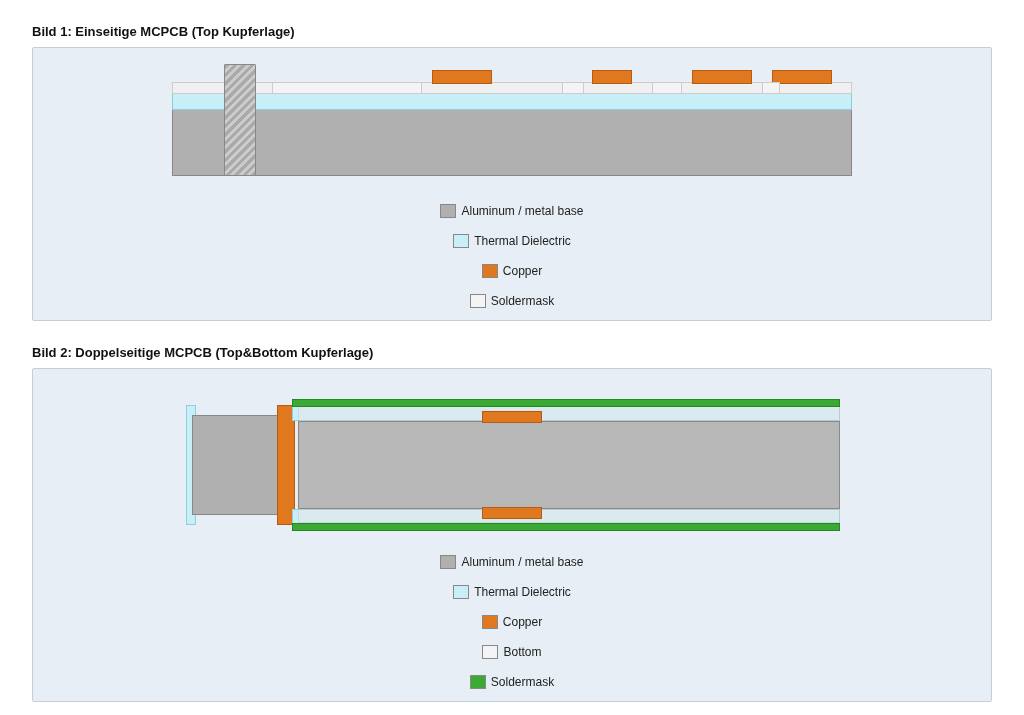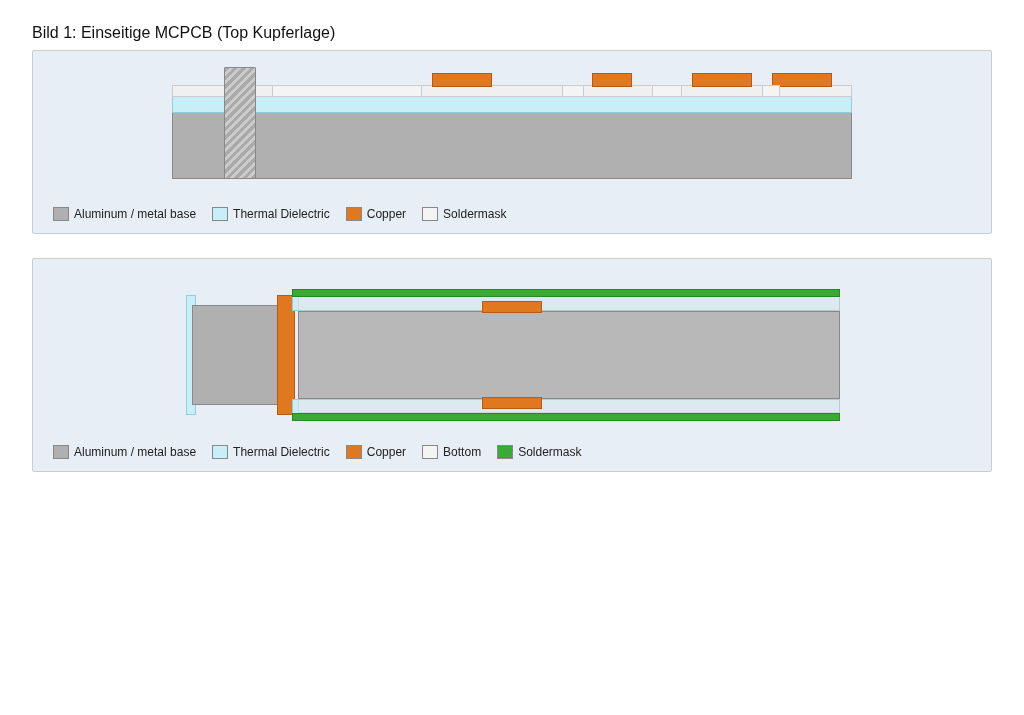--- a/index.html
+++ b/index.html
@@ -12,22 +12,22 @@
       color: #222;
       overflow: hidden;
     }
     .page {
       padding: 24px 32px;
       display: flex;
       flex-direction: column;
       gap: 24px;
     }
     .section-title {
-      font-size: 16px;
-      font-weight: normal;
+      font-size: 13px;
+      font-weight: bold;
       margin-bottom: 8px;
       color: #111;
     }
     .diagram-box {
       background: #e8eef5;
       border: 1px solid #c5cdd8;
       border-radius: 2px;
       padding: 16px 20px 12px 20px;
     }
 
@@ -101,20 +101,21 @@
     .d1-sm4 { left: 590px; width: 18px; }
 
     
     .legend {
       display: flex;
       align-items: center;
       gap: 16px;
       margin-top: 10px;
       font-size: 12px;
       flex-wrap: wrap;
+      flex-direction: column;
     }
     .legend-item {
       display: flex;
       align-items: center;
       gap: 5px;
     }
     .legend-swatch {
       width: 16px;
       height: 14px;
       border: 1px solid #888;
@@ -274,20 +275,21 @@
         </div>
         <div class="legend-item">
           <div class="legend-swatch swatch-white"></div>
           <span>Soldermask</span>
         </div>
       </div>
     </div>
   </div>
 
   <div>
+    <div class="section-title">Bild 2: Doppelseitige MCPCB (Top&amp;Bottom Kupferlage)</div>
     <div class="diagram-box">
       <div class="diagram2-pcb">
 
         <div class="d2-lb-full"></div>
 
         <div class="d2-aluminum"></div>
 
         <div class="d2-copper-left"></div>
 
         <div class="d2-thermal-r"></div>

